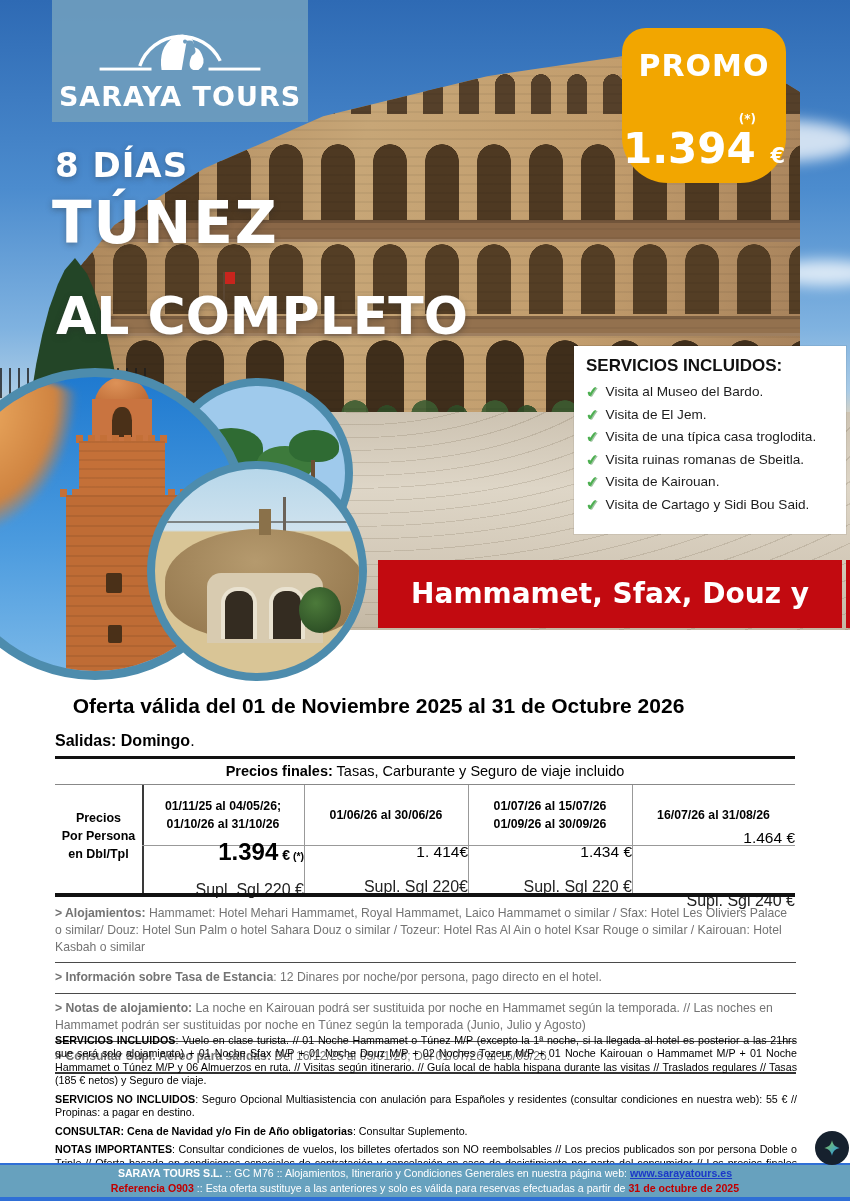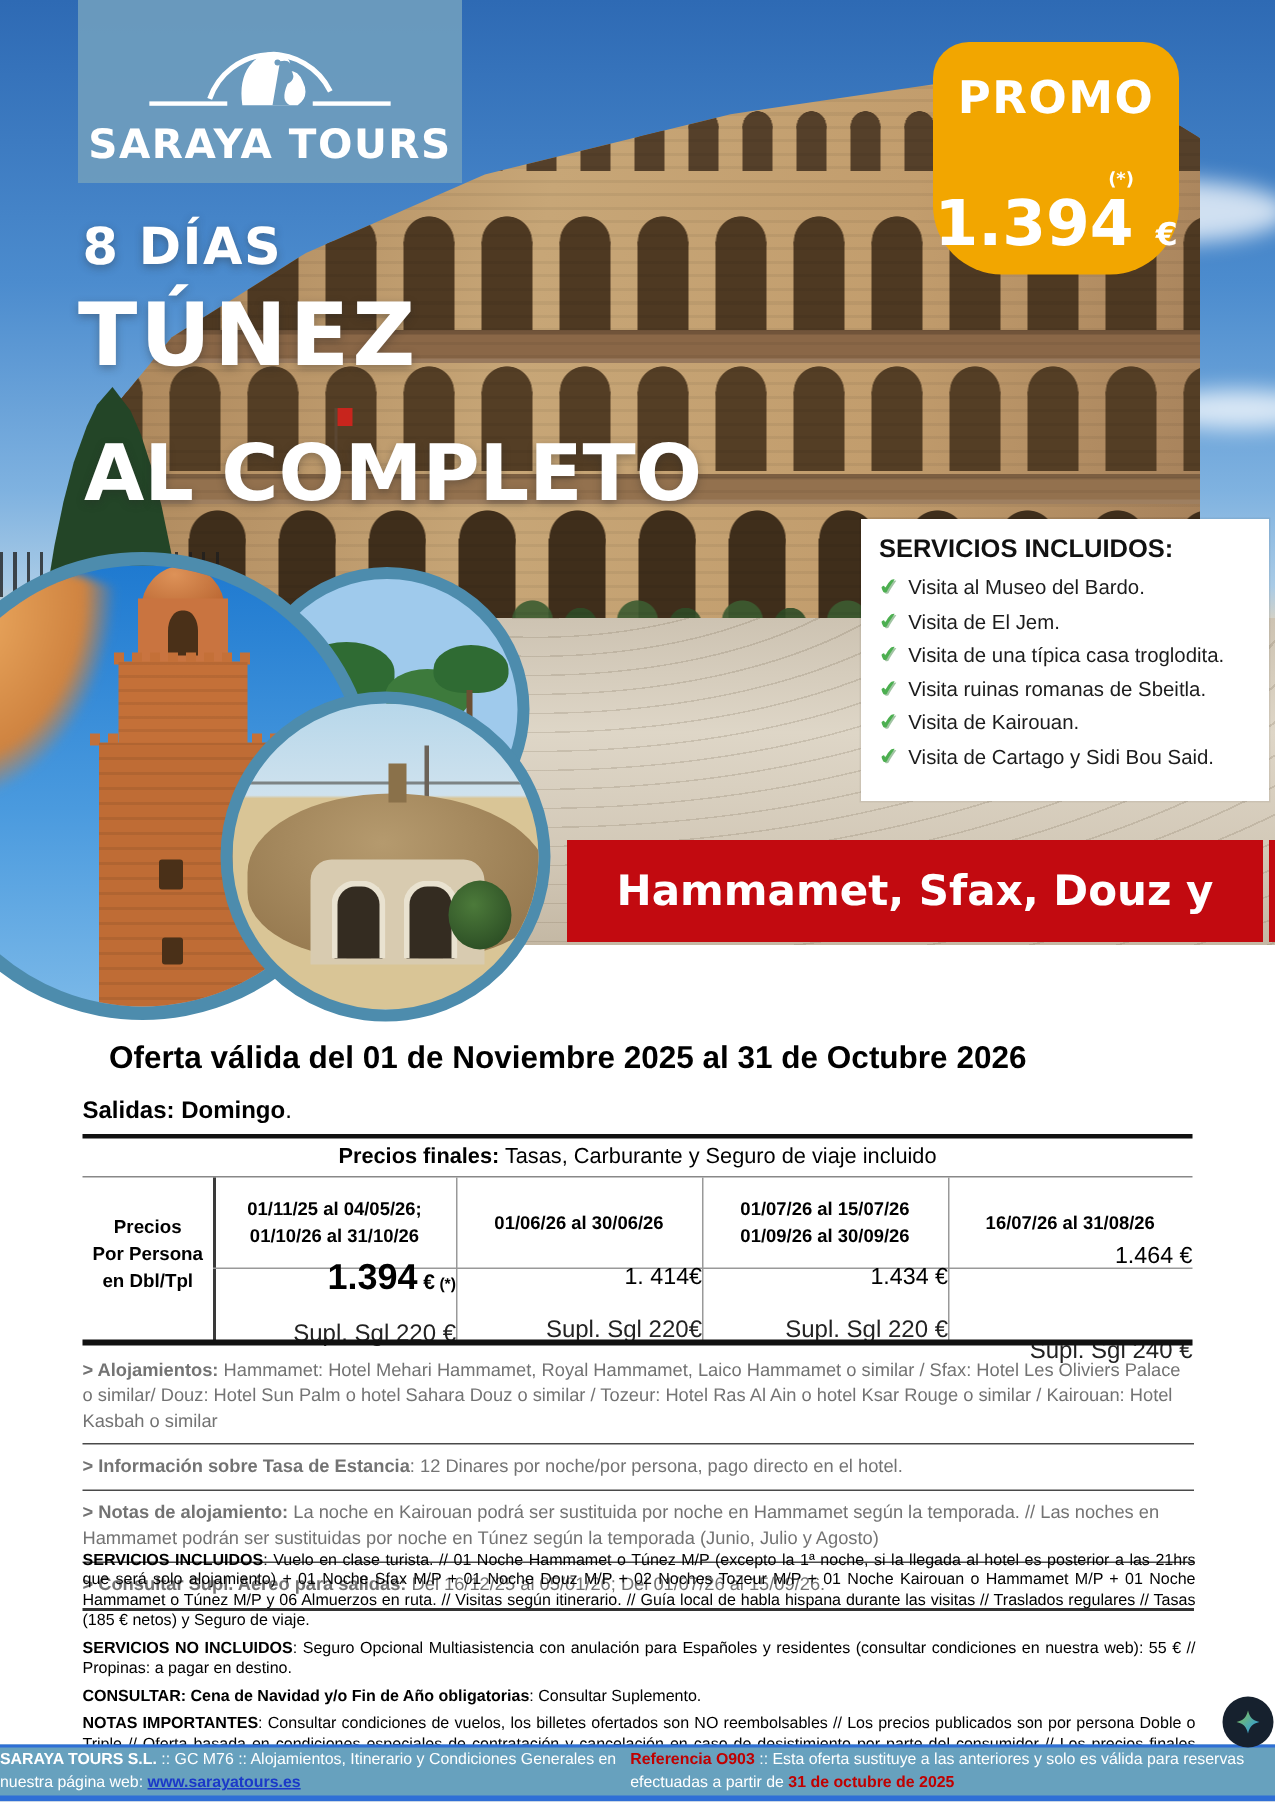--- a/index.html
+++ b/index.html
@@ -147,21 +147,21 @@
   .note:last-child{border-bottom:2px solid #333;}
   .note b{font-weight:bold;}
 
   
   .paras{left:55px;top:1034px;width:742px;font-size:10.7px;line-height:1.24;text-align:justify;color:#000;}
   .paras p{margin:0 0 5.5px 0;}
 
   
   .footer{left:0;top:1163px;width:850px;height:38px;background:#67A1BE;box-sizing:border-box;
           border-top:2.5px solid #2F6FD6;border-bottom:4px solid #2F6FD6;
-          display:flex;align-items:center;justify-content:center;
+          display:flex;flex-direction:column;align-items:center;justify-content:center;
           font-size:10.6px;color:#fff;line-height:1.45;}
   .footer a{color:#1B39C8;text-decoration:underline;font-weight:bold;}
   .refred{color:#C00000;font-weight:bold;}
   .fbold{font-weight:bold;}
 
   
   .sparkle{left:815px;top:1131px;width:34px;height:34px;border-radius:50%;background:#16212e;
            display:flex;align-items:center;justify-content:center;z-index:20;cursor:pointer;}
 </style>
 </head>

